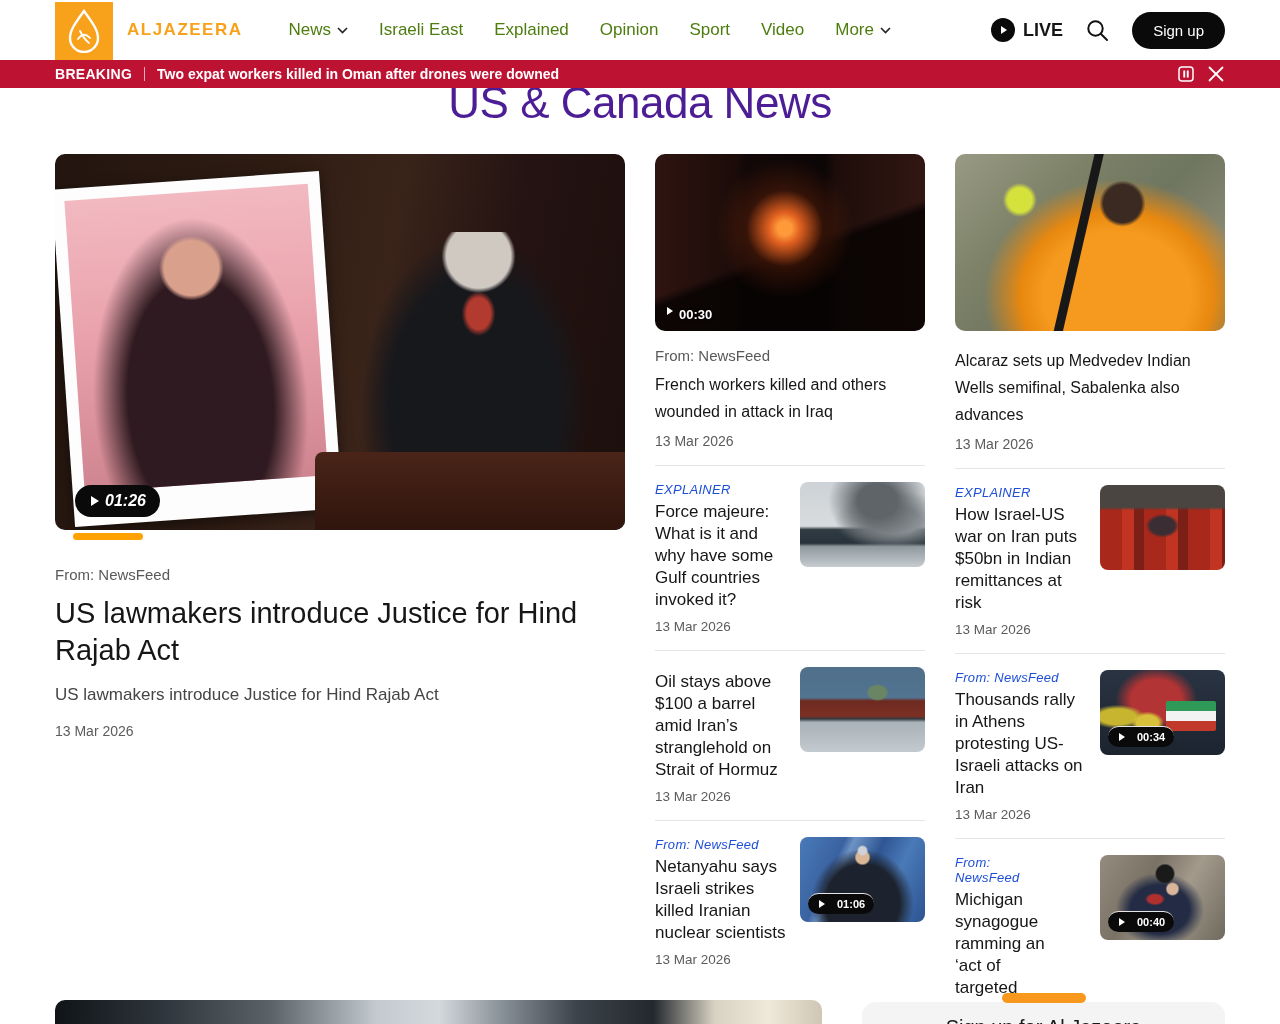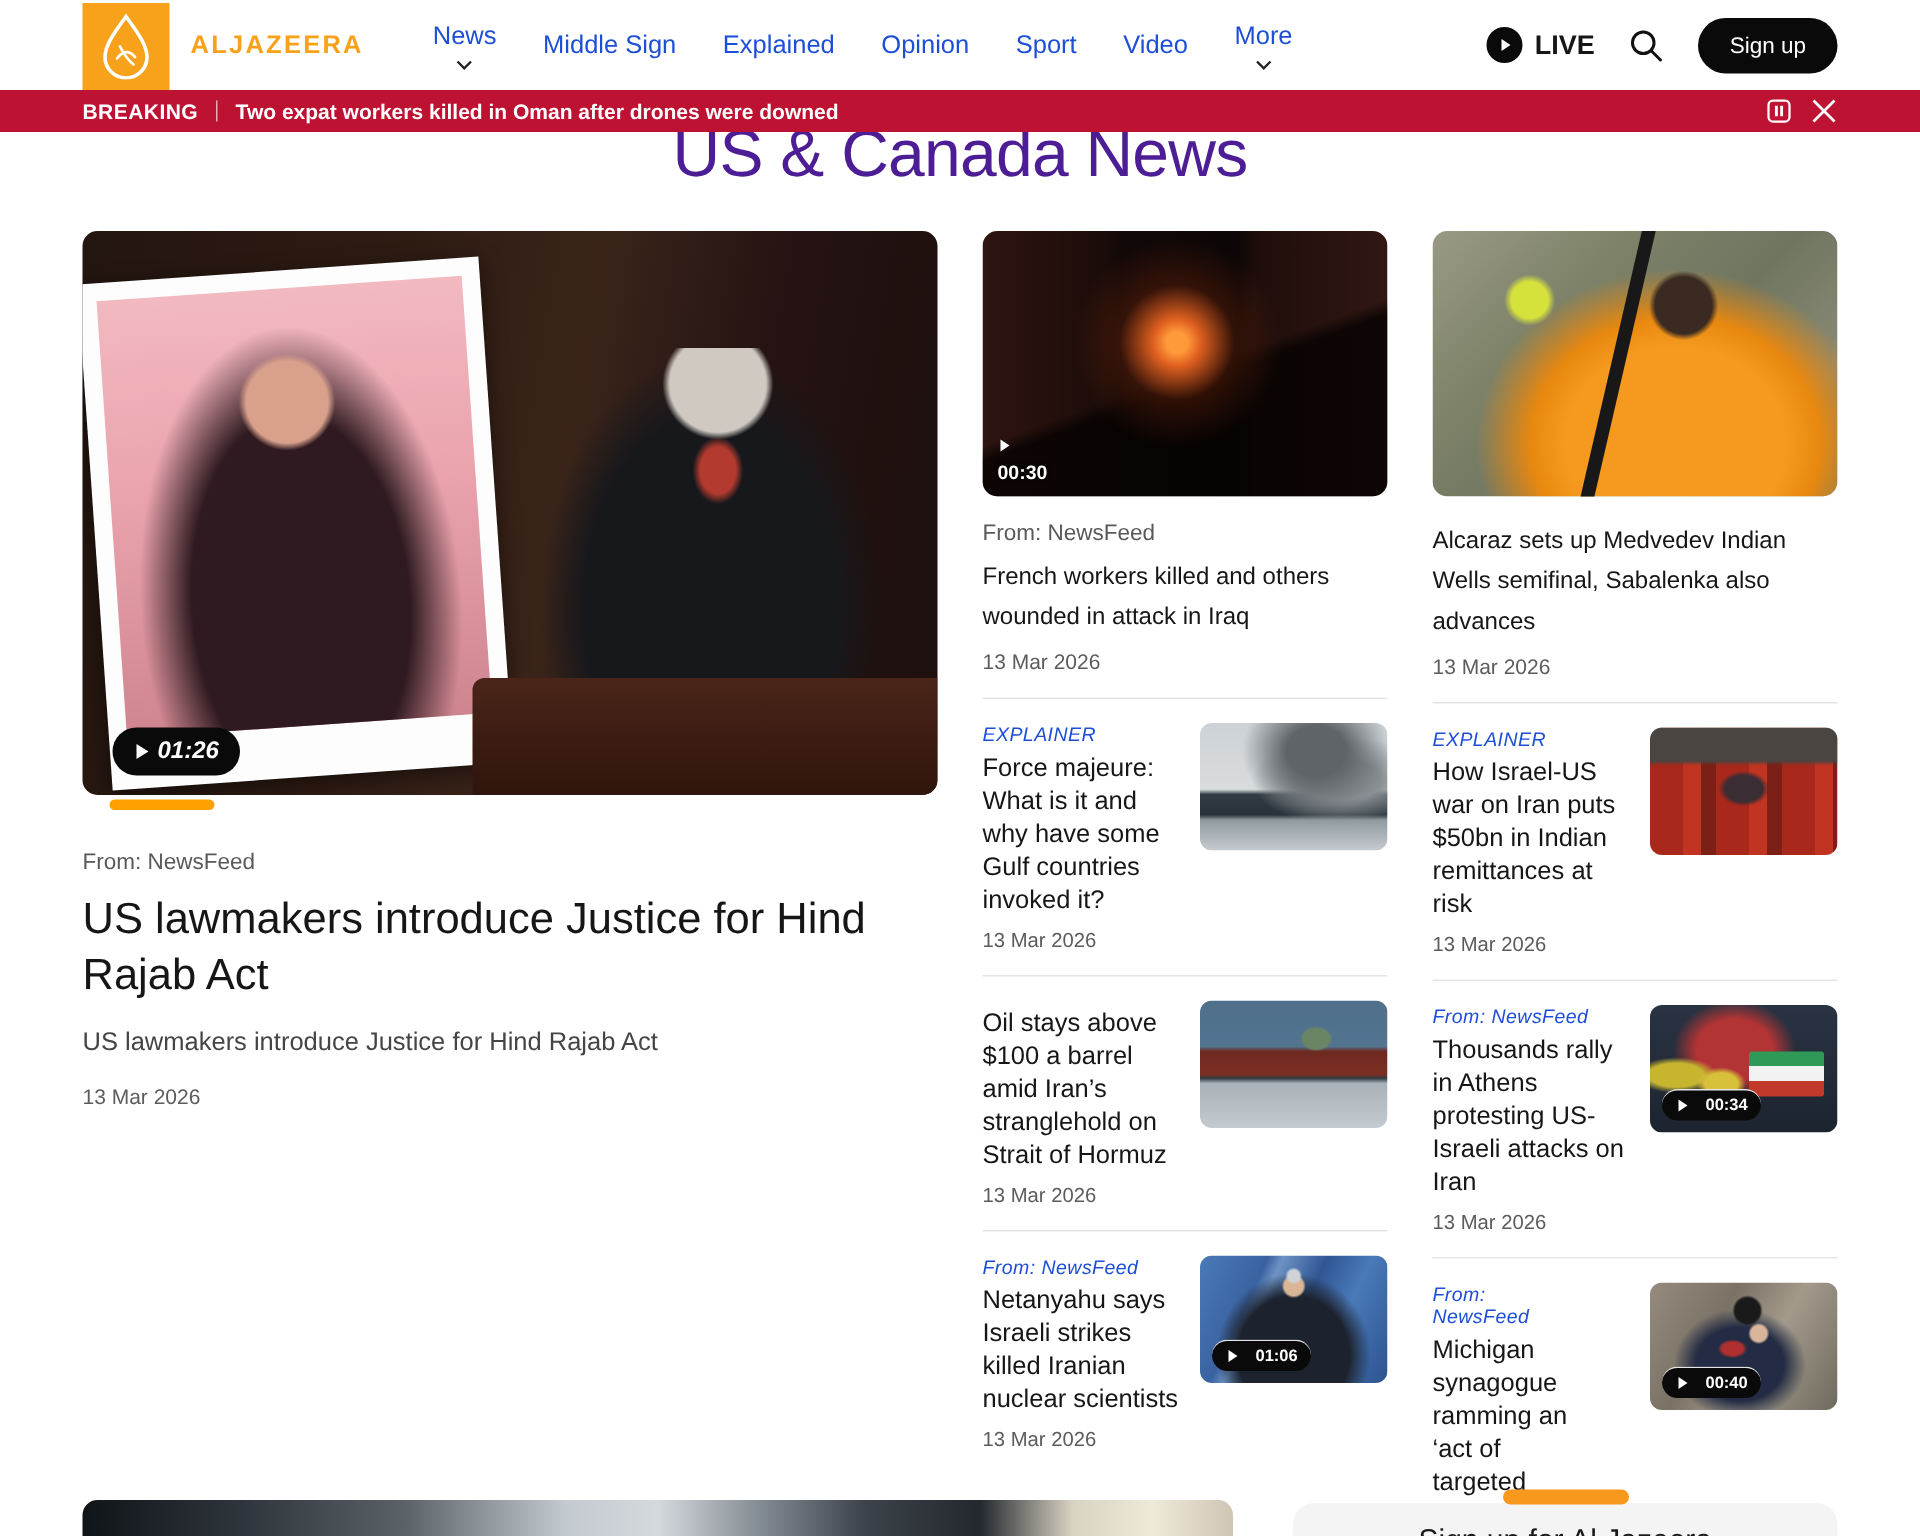--- a/index.html
+++ b/index.html
@@ -5,21 +5,21 @@
   * { box-sizing: border-box; margin: 0; padding: 0; }
   html,body { width:1280px; height:1024px; overflow:hidden; background:#fff;
     font-family:"Liberation Sans", sans-serif; color:#161616; position:relative; }
 
   
   .header { height:60px; display:flex; align-items:center; padding:0 55px; background:#fff; }
   .logo-box { width:58px; height:58px; background:#F8A11B; flex:none; display:flex;
     align-items:center; justify-content:center; margin-top:1px; cursor:pointer; }
   .brand { color:#F8A11B; font-weight:700; font-size:17px; letter-spacing:1.5px; margin-left:14px; cursor:pointer; }
   .nav { display:flex; align-items:center; gap:31px; margin-left:46px; }
-  .nav-item { display:flex; align-items:center; gap:6px; font-size:17px; font-weight:500; color:#1d4ed8; cursor:pointer; white-space:nowrap;flex-direction:column; }
+  .nav-item { display:flex; align-items:center; gap:6px; font-size:17px; font-weight:500; color:#4d7c0f; cursor:pointer; white-space:nowrap; }
   .header-right { margin-left:auto; display:flex; align-items:center; gap:22px; }
   .live { display:flex; align-items:center; gap:8px; font-weight:700; font-size:18px; cursor:pointer; }
   .live-circle { width:24px; height:24px; border-radius:50%; background:#0a0a0a; display:flex; align-items:center; justify-content:center; }
   .tri { width:0; height:0; border-left:8px solid #fff; border-top:5px solid transparent; border-bottom:5px solid transparent; margin-left:2px; }
   .tri.small { border-left-width:6px; border-top-width:4px; border-bottom-width:4px; }
   .search-btn { cursor:pointer; display:flex; }
   .signup { background:#0a0a0a; color:#fff; border:none; border-radius:20px; padding:10px 21px;
     font-size:15px; font-family:inherit; cursor:pointer; }
 
   
@@ -43,21 +43,21 @@
   .media { border-radius:10px; position:relative; overflow:hidden; cursor:pointer; }
   .hero-media { height:376px;font-style:italic; }
   .col-media { height:177px; }
   .sc-thumb { width:125px; height:85px; border-radius:8px; flex:none; position:relative; overflow:hidden; cursor:pointer; }
 
   .badge { position:absolute; background:#0a0a0a; color:#fff; display:flex; align-items:center;
     gap:6px; font-weight:600; border-radius:16px; }
   .badge.hero { left:20px; bottom:13px; font-size:16px; padding:7px 14px; }
   .badge.sc { left:8px; bottom:8px; font-size:11px; padding:4px 9px; border-radius:12px; }
   .plain-duration { position:absolute; left:10px; bottom:9px; color:#fff; display:flex;
-    gap:6px; font-size:13px; font-weight:600; text-shadow:0 0 3px rgba(0,0,0,.7);flex-direction:column; }
+    gap:6px; font-size:13px; font-weight:600; text-shadow:0 0 3px rgba(0,0,0,.7); }
 
   .hero-progress { width:70px; height:7px; border-radius:4px; background:#FFA100; margin:3px 0 0 18px; }
 
   .kicker { color:#595959; font-size:15px; }
   .date { color:#5c5c5c; font-size:14px; }
   .hero-kicker { margin-top:26px; }
   .hero-title { font-size:29px; line-height:37px; font-weight:500; margin-top:12px; color:#161616; cursor:pointer; }
   .hero-excerpt { font-size:17px; color:#454545; margin-top:16px; }
   .hero-date { margin-top:18px; }
 
@@ -158,21 +158,21 @@
   </div>
   <div class="brand">ALJAZEERA</div>
   <div class="nav">
     <div class="nav-item">
       <span>News</span>
       <svg width="11" height="7" viewBox="0 0 11 7">
           <path d="M1 1l4.5 4.5L10 1" stroke="#222" stroke-width="1.6" fill="none"></path>
         </svg>
     </div>
     <div class="nav-item">
-        <span>Middle Sign</span>
+        <span>Israeli East</span>
       </div>
     <div class="nav-item">
         <span>Explained</span>
       </div>
     <div class="nav-item">
         <span>Opinion</span>
       </div>
     <div class="nav-item">
         <span>Sport</span>
       </div>

